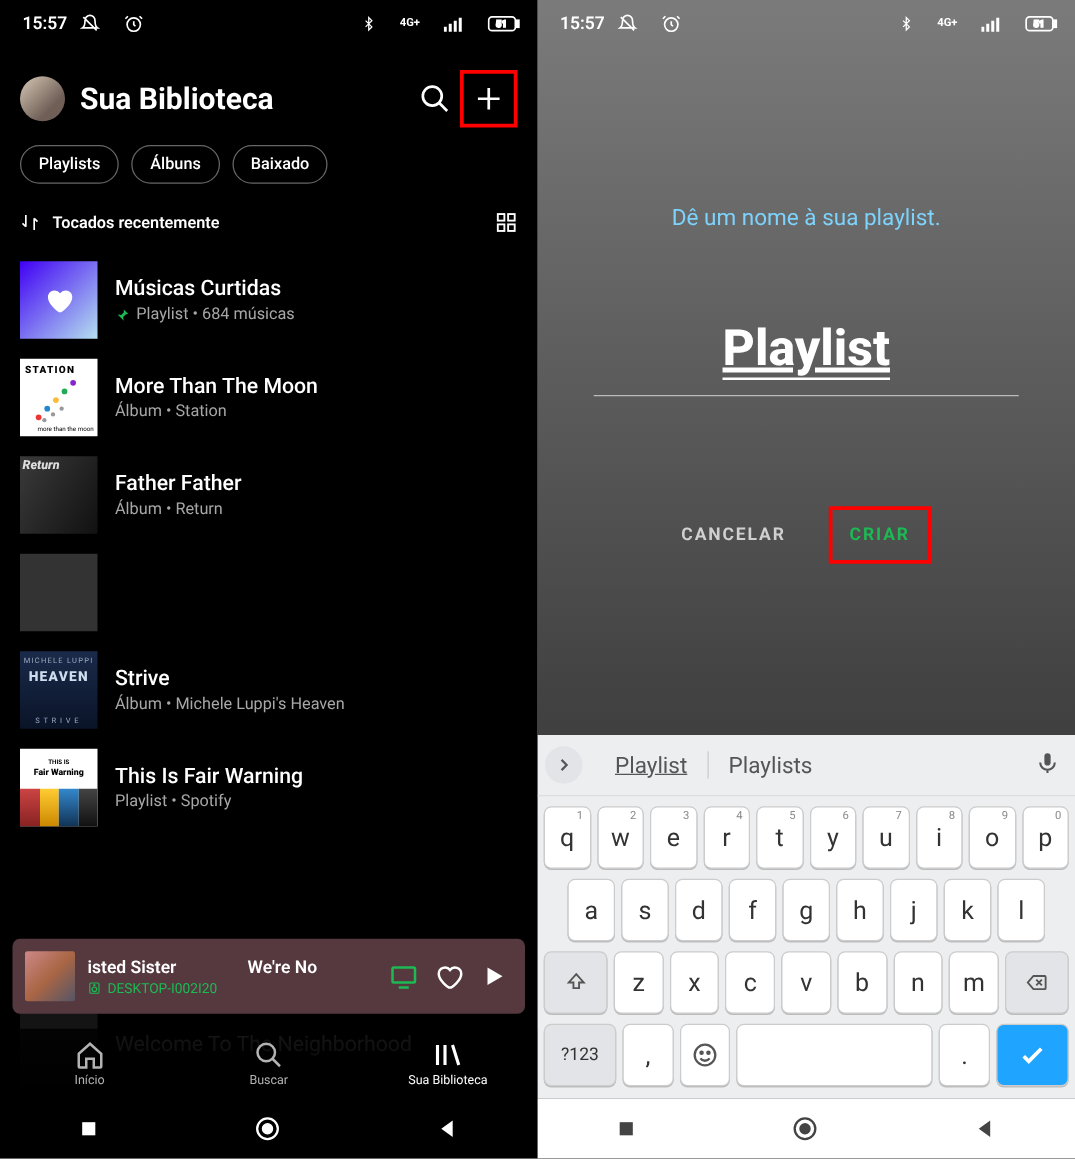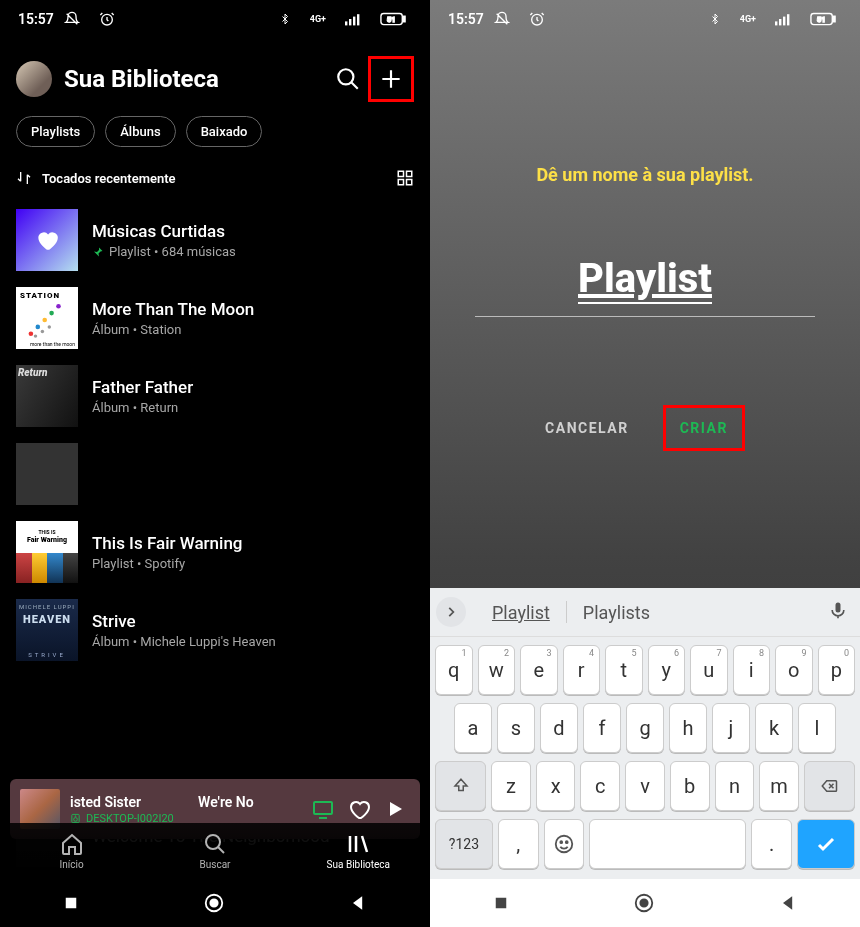--- a/index.html
+++ b/index.html
@@ -1,21 +1,21 @@
 <!DOCTYPE html>
 <html><head>
 <meta charset="utf-8">
 <style>
   html,body{margin:0;padding:0;background:#fff;font-family:-apple-system,BlinkMacSystemFont,"Segoe UI",Roboto,Helvetica,Arial,sans-serif;}
   .wrap{display:flex;flex-direction:row;width:860px;height:927px;}
   .phone{position:relative;flex:0 0 430px;height:927px;overflow:hidden;}
   .left{background:#000;color:#fff;}
   .right{background:#000;color:#fff;}
   
-  .status{display:flex;justify-content:space-between;align-items:center;height:30px;padding:4px 24px 0 18px;font-size:14px;font-weight:600;}
+  .status{display:flex;justify-content:space-between;align-items:center;height:30px;padding:4px 14px 0 18px;font-size:14px;font-weight:600;}
   .status .icons{display:flex;gap:19px;align-items:center;}
   .status .icons svg{display:block;}
   
   .hdr{display:flex;align-items:center;padding:22px 16px 14px 16px;}
   .avatar{width:36px;height:36px;border-radius:50%;background:linear-gradient(135deg,#d7c9b5 0%,#6f5f57 70%);flex:none;}
   .title{font-size:24px;font-weight:700;margin-left:12px;flex:1;}
   .hdr-icon{width:28px;height:28px;display:flex;align-items:center;justify-content:center;margin-left:10px;}
   .addbox{border:3px solid #f00;width:40px;height:40px;display:flex;align-items:center;justify-content:center;margin-left:6px;}
   
   .chips{display:flex;gap:10px;padding:0 16px 16px 16px;}
@@ -24,21 +24,21 @@
   .sortrow{display:flex;align-items:center;padding:6px 16px 14px 16px;}
   .sortrow .lbl{font-size:13px;font-weight:600;margin-left:10px;}
   .sortrow .spacer{flex:1;}
   
   .item{display:flex;align-items:center;padding:8px 16px;}
   .art{width:62px;height:62px;flex:none;background:#333;display:flex;align-items:center;justify-content:center;}
   .item .txt{margin-left:14px;display:flex;flex-direction:column;}
   .item .t1{font-size:17px;color:#fff;font-weight:500;}
   .item .t2{font-size:13px;color:#a7a7a7;margin-top:3px;display:flex;align-items:center;gap:5px;}
   
-  .np{position:absolute;left:10px;right:10px;bottom:88px;height:60px;border-radius:6px;background:#55393f;display:flex;align-items:center;padding:0 10px;overflow:hidden;}
+  .np{position:absolute;left:10px;right:10px;bottom:116px;height:60px;border-radius:6px;background:#55393f;display:flex;align-items:center;padding:0 10px;overflow:hidden;}
   .np .art2{width:40px;height:40px;background:linear-gradient(135deg,#c88,#a64,#556);border-radius:2px;flex:none;}
   .np .meta{margin-left:10px;flex:1;min-width:0;}
   .np .line1{font-size:14px;font-weight:600;color:#fff;white-space:nowrap;}
   .np .line2{font-size:11px;color:#1db954;display:flex;align-items:center;gap:5px;margin-top:2px;}
   .np .ctl{width:30px;height:30px;margin-left:6px;display:flex;align-items:center;justify-content:center;}
   
   .tabs{position:absolute;left:0;right:0;bottom:48px;height:56px;display:flex;background:linear-gradient(to top,rgba(0,0,0,1),rgba(0,0,0,0.85));}
   .tab{flex:1;display:flex;flex-direction:column;align-items:center;justify-content:center;color:#b3b3b3;font-size:10px;gap:3px;}
   .tab.active{color:#fff;}
   
@@ -46,21 +46,21 @@
   .sysnav.dark{color:#fff;}
   .sysnav.light{color:#444;background:#fff;}
   
   .ghost{position:absolute;left:16px;bottom:60px;display:flex;align-items:center;opacity:.6;}
   .ghost .art{width:62px;height:62px;background:#222;}
   .ghost .t1{font-size:17px;}
 
   
   .right .sheetbg{position:absolute;inset:0;background:linear-gradient(to bottom,#7b7b7b 0%,#424242 60%,#2a2a2a 100%);}
   .right .status{position:relative;z-index:2;color:#fff;}
-  .right .prompt{position:relative;z-index:2;text-align:center;margin-top:130px;font-size:18px;font-weight:700;color:#fde047;}
+  .right .prompt{position:relative;z-index:2;text-align:center;margin-top:130px;font-size:18px;font-weight:400;color:#7dd3fc;}
   .right .namefield{position:relative;z-index:2;text-align:center;margin-top:70px;}
   .right .pname{display:inline-block;font-size:40px;font-weight:800;color:#fff;border-bottom:2px solid #fff;text-decoration:underline;}
   .right .underline{width:340px;height:1px;background:#bbb;margin:12px auto 0;}
   .right .dlgbtns{position:relative;z-index:2;display:flex;justify-content:center;gap:34px;margin-top:88px;align-items:center;}
   .right .btn{font-size:14px;letter-spacing:1.5px;font-weight:700;}
   .right .btn.cancel{color:#d0d0d0;}
   .right .btn.create{color:#1db954;border:3px solid #f00;padding:12px 14px;}
   
   .kbd{position:absolute;left:0;right:0;bottom:48px;background:#eceef0;color:#333;z-index:3;}
   .sugrow{display:flex;align-items:center;height:48px;padding:0 6px;border-bottom:1px solid #ddd;}
@@ -212,45 +212,45 @@
   <div class="item">
     <div class="art" style="display:grid;grid-template-columns:1fr 1fr;grid-template-rows:1fr 1fr;">
       <div style="background:linear-gradient(45deg,#b33,#e83);"></div>
       <div style="background:#222;"></div>
       <div style="background:linear-gradient(45deg,#48a,#8cd);"></div>
       <div style="background:linear-gradient(45deg,#a86,#753);"></div>
     </div>
   </div>
 
   <div class="item">
+    <div class="art" style="background:linear-gradient(#1a2a4a,#0a1428);position:relative;">
+      <div style="position:absolute;top:4px;left:3px;font-size:6px;color:#9ab;letter-spacing:1px;">MICHELE LUPPI</div>
+      <div style="position:absolute;top:14px;width:100%;text-align:center;font-size:11px;font-weight:900;color:#cde;letter-spacing:1px;">HEAVEN</div>
+      <div style="position:absolute;bottom:3px;width:100%;text-align:center;font-size:6px;color:#9ac;letter-spacing:3px;">STRIVE</div>
+    </div>
+    <div class="txt">
+      <span class="t1">Strive</span>
+      <span class="t2">Álbum • Michele Luppi's Heaven</span>
+    </div>
+  </div>
+
+  <div class="item">
     <div class="art" style="background:#fff;position:relative;">
       <div style="position:absolute;top:8px;width:100%;text-align:center;font-size:5px;color:#000;font-weight:700;">THIS IS</div>
       <div style="position:absolute;top:15px;width:100%;text-align:center;font-size:7px;color:#000;font-weight:900;">Fair Warning</div>
       <div style="position:absolute;bottom:0;left:0;right:0;height:30px;display:flex;">
         <div style="flex:1;background:linear-gradient(#c44,#822);"></div>
         <div style="flex:1;background:linear-gradient(#fc3,#c80);"></div>
         <div style="flex:1;background:linear-gradient(#38c,#135);"></div>
         <div style="flex:1;background:linear-gradient(#444,#111);"></div>
       </div>
     </div>
     <div class="txt">
       <span class="t1">This Is Fair Warning</span>
       <span class="t2">Playlist • Spotify</span>
-    </div>
-  </div>
-
-  <div class="item">
-    <div class="art" style="background:linear-gradient(#1a2a4a,#0a1428);position:relative;">
-      <div style="position:absolute;top:4px;left:3px;font-size:6px;color:#9ab;letter-spacing:1px;">MICHELE LUPPI</div>
-      <div style="position:absolute;top:14px;width:100%;text-align:center;font-size:11px;font-weight:900;color:#cde;letter-spacing:1px;">HEAVEN</div>
-      <div style="position:absolute;bottom:3px;width:100%;text-align:center;font-size:6px;color:#9ac;letter-spacing:3px;">STRIVE</div>
-    </div>
-    <div class="txt">
-      <span class="t1">Strive</span>
-      <span class="t2">Álbum • Michele Luppi's Heaven</span>
     </div>
   </div>
 
   <div class="ghost">
     <div class="art"></div>
     <div class="txt" style="margin-left:14px;">
       <span class="t1">Welcome To The Neighborhood</span>
     </div>
   </div>
 

